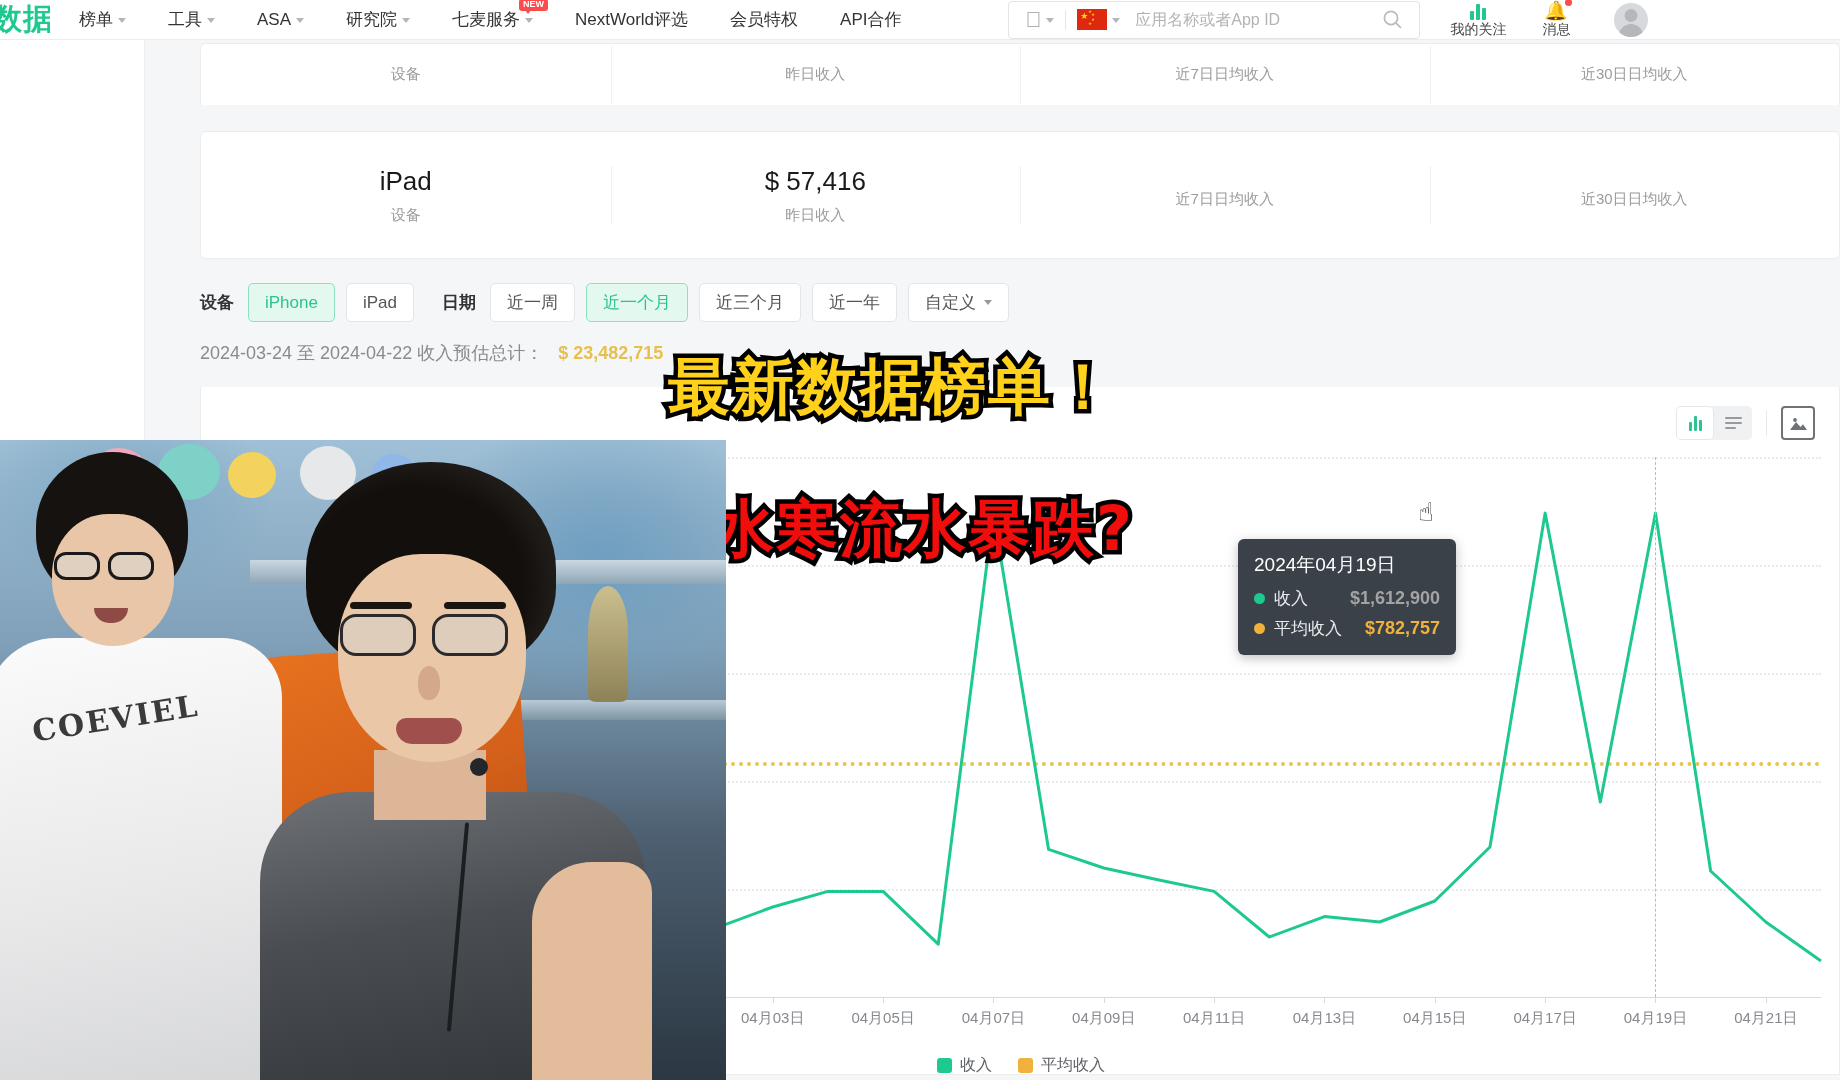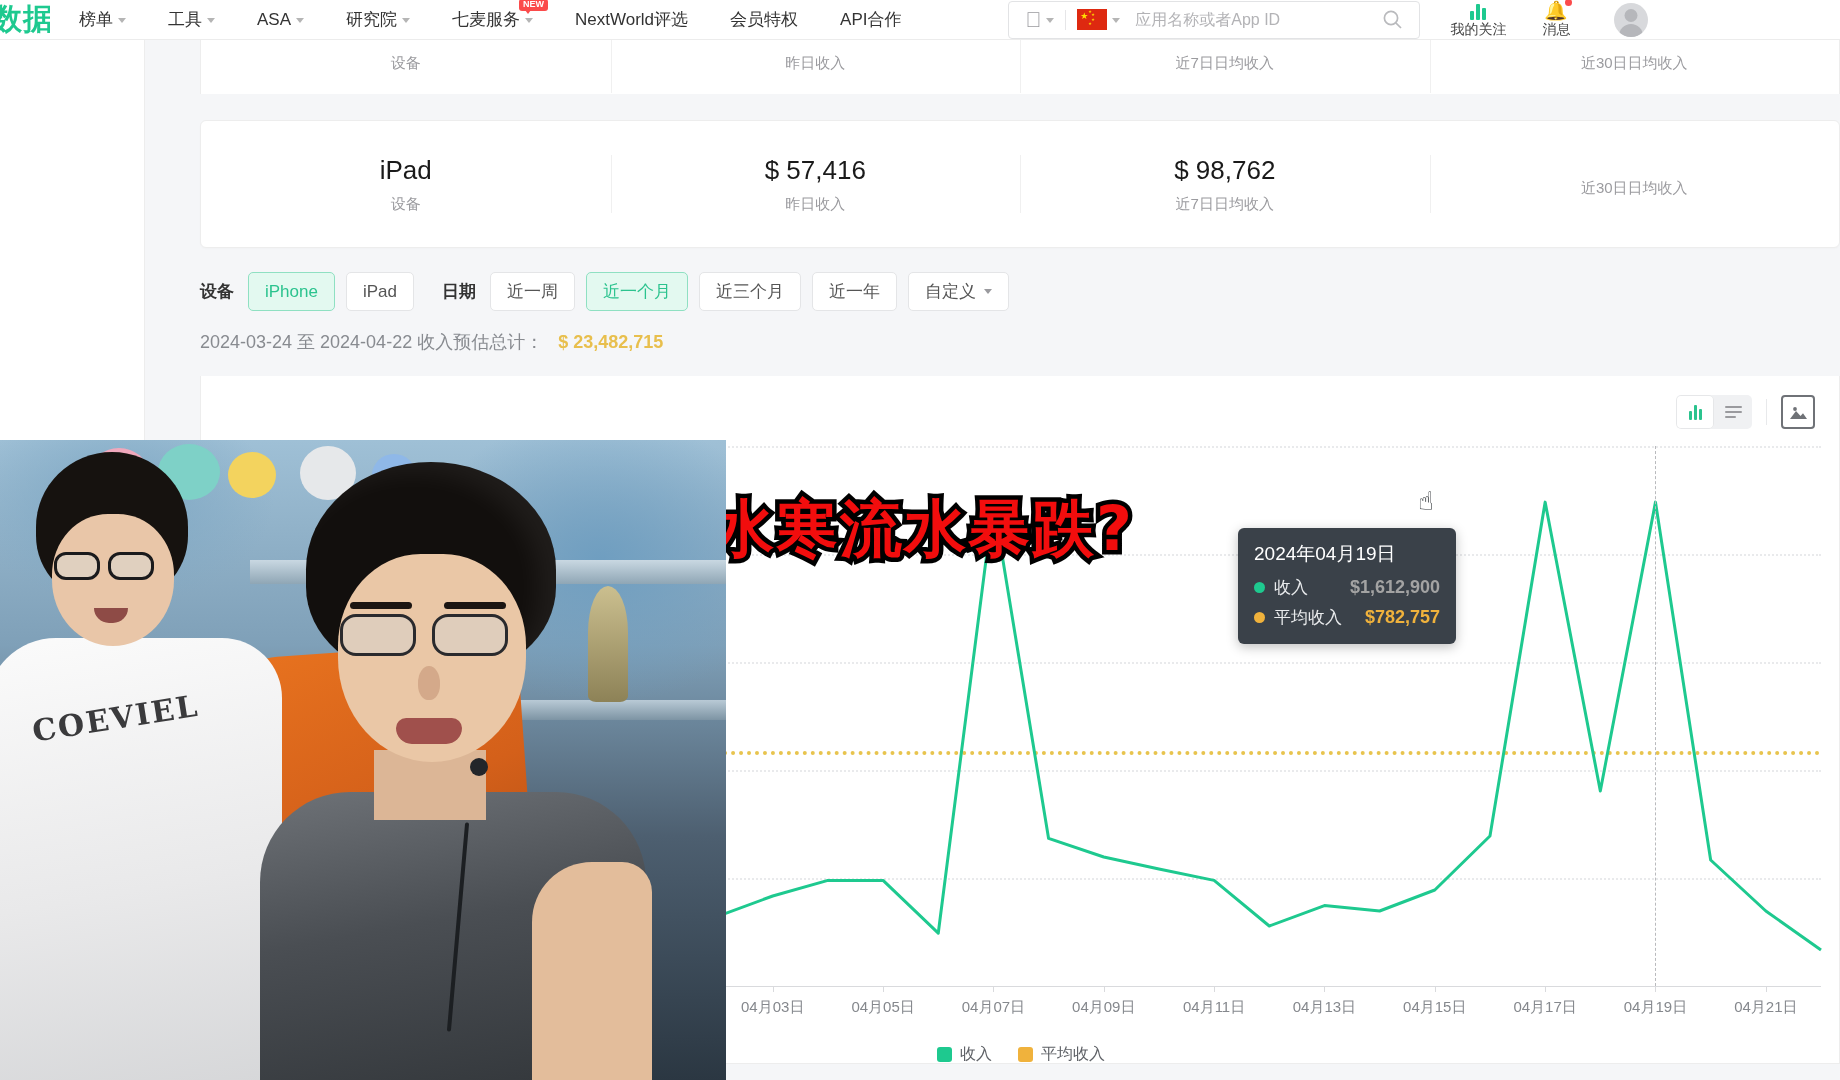--- a/index.html
+++ b/index.html
@@ -105,21 +105,21 @@
   }
 
   
   .sidebar {
     position: absolute; left: 0; top: 40px; width: 145px; height: 1040px;
     background: #ffffff; border-right: 1px solid #ededed;
     z-index: 5;
   }
 
   .content {
-    position: absolute; left: 146px; top: 24px; width: 1694px; height: 1040px;
+    position: absolute; left: 146px; top: 35px; width: 1694px; height: 1040px;
     background: #f5f6f8;
   }
 
   
   .card {
     position: absolute; left: 54px; background: #fff;
     border: 1px solid #ededed; border-radius: 6px;
     width: 1640px;
   }
   #card-top { top: 8px; height: 62px; border-bottom: none; border-radius: 6px 6px 0 0; }
@@ -471,21 +471,20 @@
       <div class="colgrid" id="stat-row">
           <div class="cell">
             <div class="cell-val">iPad</div>
             <div class="cell-lbl">设备</div>
           </div>
           <div class="cell">
             <div class="cell-val">$ 57,416</div>
             <div class="cell-lbl">昨日收入</div>
           </div>
           <div class="cell">
-            <div class="cell-val">$ 98,762</div>
             <div class="cell-lbl">近7日日均收入</div>
           </div>
           <div class="cell">
             <div class="cell-lbl">近30日日均收入</div>
           </div>
         </div>
     </div>
 
     <div class="filters">
       <span class="fgroup-label">设备</span>
@@ -636,15 +635,16 @@
           <i></i>
           <i></i>
         </div>
       <div class="wc-p2-nose"></div>
       <div class="wc-p2-mouth"></div>
       <div class="wc-mic"></div>
       <div class="wc-cable"></div>
     </div>
   </div>
 
+  <div class="ov-text" id="ov-yellow">最新数据榜单！</div>
   <div class="ov-text" id="ov-red">逆水寒流水暴跌?</div>
 
 </div>
 
 </body></html>

